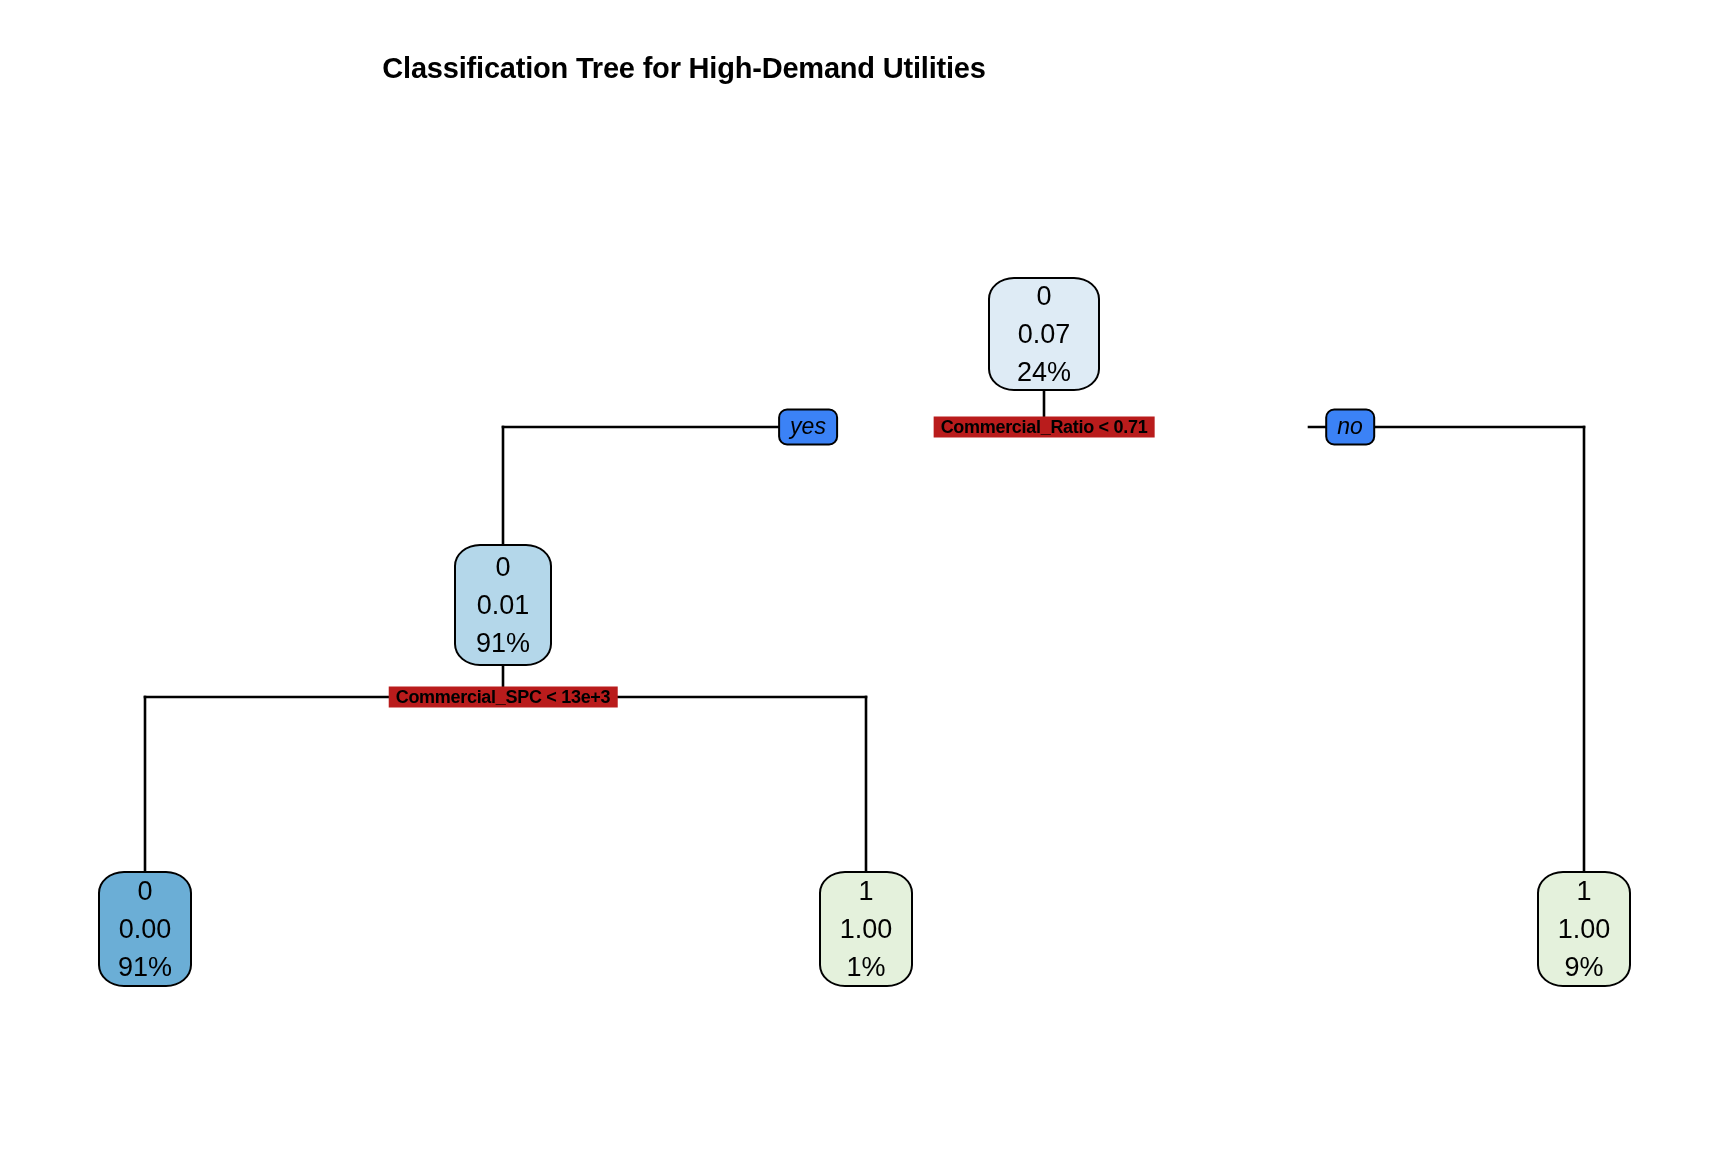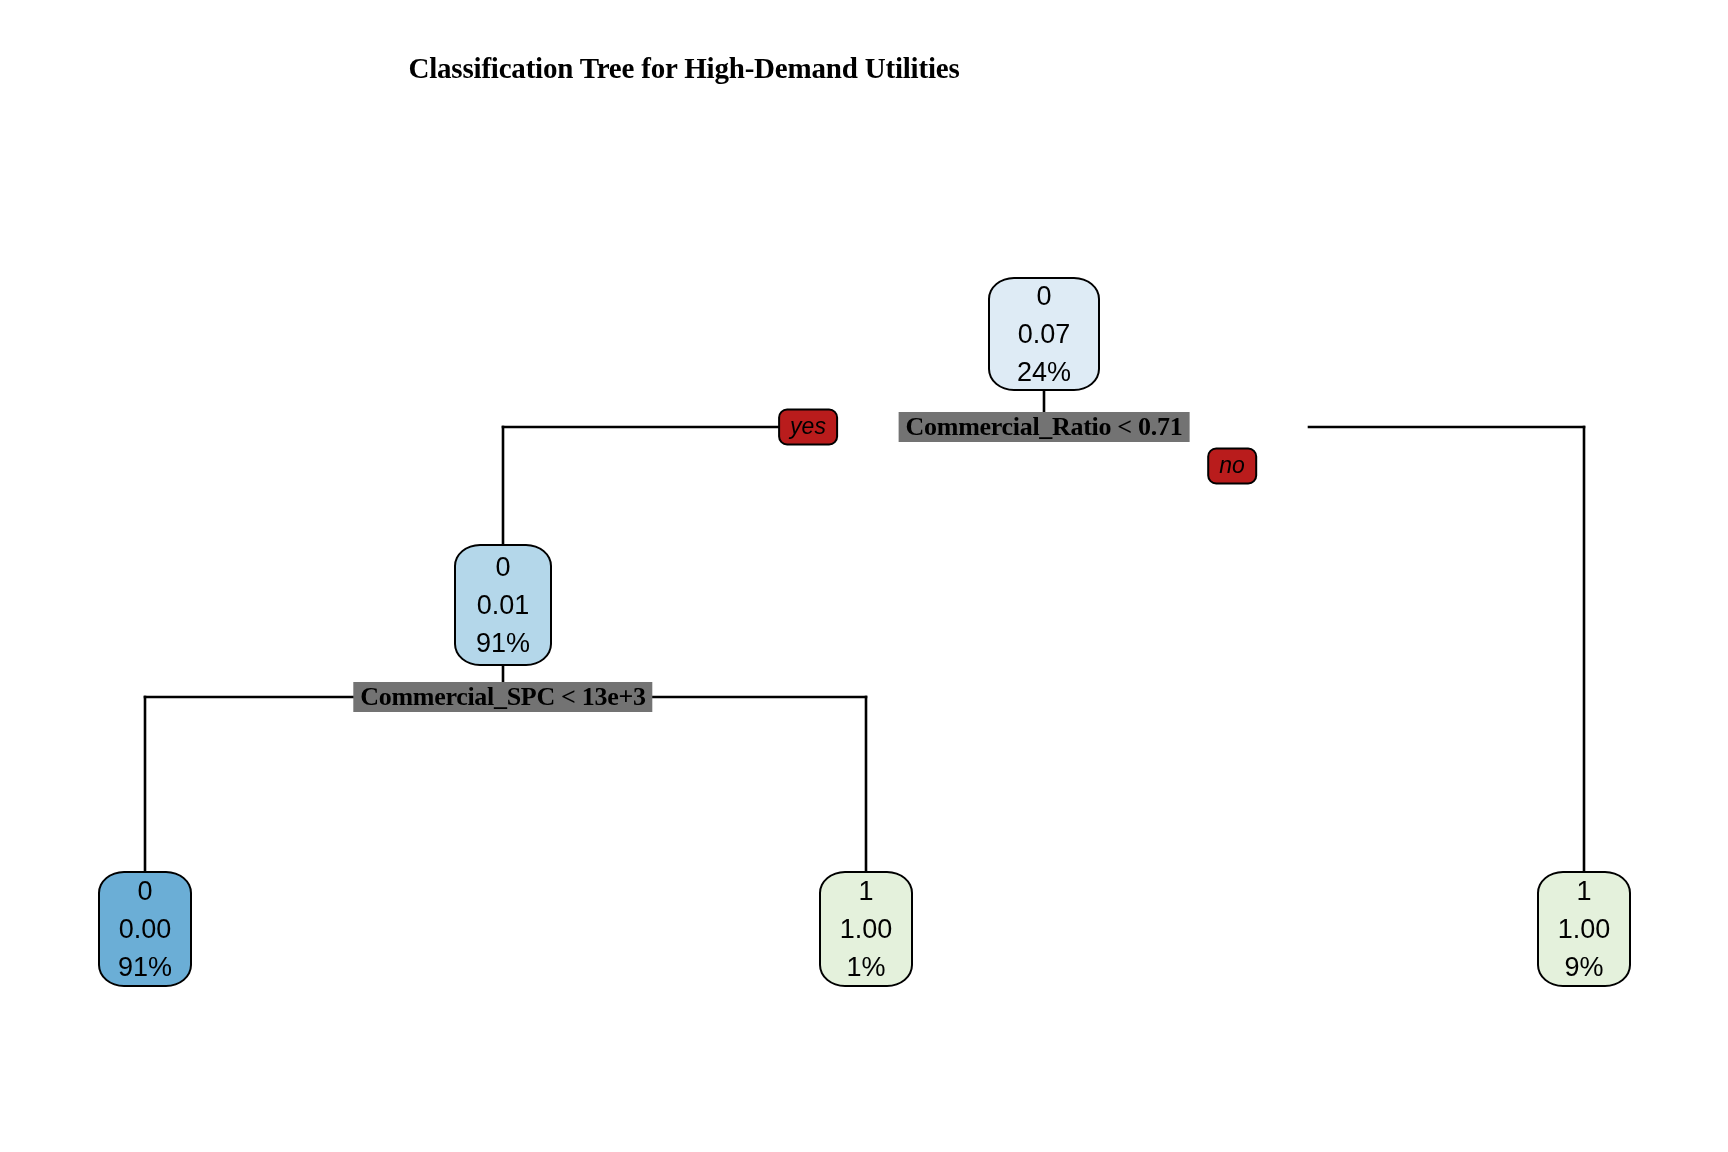--- a/index.html
+++ b/index.html
@@ -26,21 +26,21 @@
 
   .plot-title {
     position: absolute;
     left: 0;
     top: 52px;
     width: 1368px;
     text-align: center;
     font-size: 29px;
     font-weight: bold;
     letter-spacing: -0.2px;
-    font-family: Liberation Serif, serif;
+    font-family: Liberation Sans, sans-serif;
     color: #000000;
   }
 
   
   .node {
     position: absolute;
     box-sizing: border-box;
     border: 2.5px solid #000000;
     border-radius: 26px / 22px;
     display: flex;
@@ -53,38 +53,38 @@
     color: #000000;
   }
   .node .nline {
     display: block;
     white-space: nowrap;
   }
 
   
   .split-label {
     position: absolute;
-    font-family: Liberation Serif, serif;
-    font-size: 26px;
+    font-family: Liberation Sans, sans-serif;
+    font-size: 18px;
     font-weight: bold;
     white-space: nowrap;
-    background: #737373;
+    background: #b91c1c;
     padding: 0 7px;
     letter-spacing: -0.3px;
     color: #000000;
     transform: translate(-50%, -50%);
   }
 
   
   .flag-box {
     position: absolute;
     box-sizing: border-box;
     border: 2.5px solid #000000;
     border-radius: 9px;
-    background: #b91c1c;
+    background: #3b82f6;
     font-family: "Liberation Sans", sans-serif;
     font-style: italic;
     font-size: 23px;
     display: flex;
     align-items: center;
     justify-content: center;
     color: #000000;
     transform: translate(-50%, -50%);
     padding: 2px 10px 4px 10px;
   }
@@ -133,15 +133,15 @@
     <div class="node" style="left: 1537px; top: 871px; width: 94px; height: 116px; background: rgb(228, 241, 220);">
       <span class="nline">1</span>
       <span class="nline">1.00</span>
       <span class="nline">9%</span>
     </div>
   </div>
 
 <div id="split-layer">
     <div class="split-label" style="left: 1044px; top: 427px;">Commercial_Ratio &lt; 0.71</div>
     <div class="flag-box" style="left: 808px; top: 427px;">yes</div>
-    <div class="flag-box" style="left: 1232px; top: 427px; margin-top: 39px;">no</div>
+    <div class="flag-box" style="left: 1350px; top: 427px;">no</div>
     <div class="split-label" style="left: 503px; top: 697px;">Commercial_SPC &lt; 13e+3</div>
   </div>
 
 </body></html>

